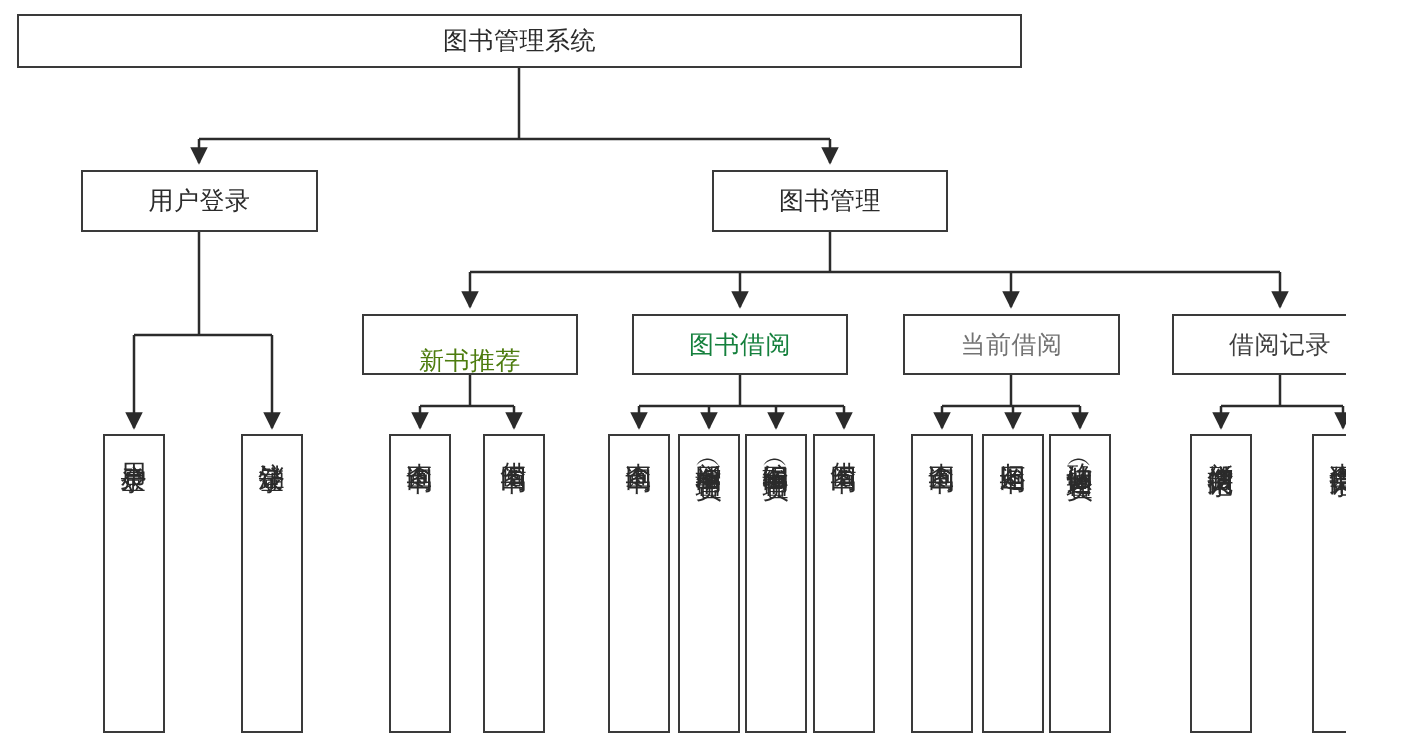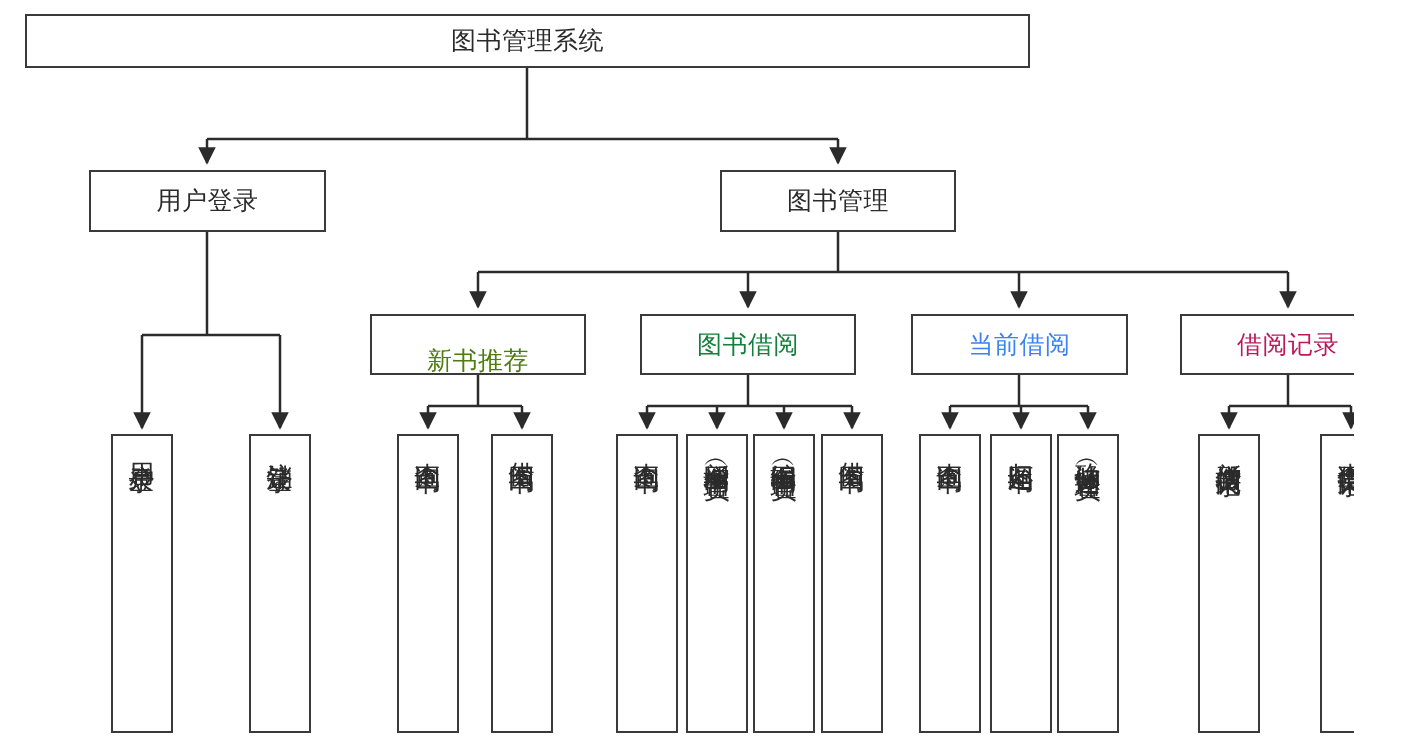--- a/index.html
+++ b/index.html
@@ -9,21 +9,20 @@
   }
   body {
     font-family: "DejaVu Sans", "Liberation Sans", sans-serif;
   }
   #diagram-root {
     position: relative;
     width: 1346px;
     height: 747px;
     background: #ffffff;
     overflow: hidden;
-    margin-left: 8px;
   }
   #connectors {
     position: absolute;
     left: 0;
     top: 0;
     width: 1405px;
     height: 747px;
     pointer-events: none;
   }
   .node {
@@ -132,24 +131,24 @@
   <div class="node horiz" style="left: 712px; top: 170px; width: 236px; height: 62px; border-color: rgb(58, 58, 58); background: rgb(255, 255, 255); color: rgb(43, 43, 43); align-items: center;">
     <span class="label">图书管理</span>
   </div>
 
   <div class="node horiz" style="left: 362px; top: 314px; width: 216px; height: 61px; border-color: rgb(58, 58, 58); background: rgb(255, 255, 255); color: #4d7c0f; align-items: flex-end;">
     <span class="label">新书推荐</span>
   </div>
   <div class="node horiz" style="left: 632px; top: 314px; width: 216px; height: 61px; border-color: rgb(58, 58, 58); background: rgb(255, 255, 255); color: #15803d;">
     <span class="label">图书借阅</span>
   </div>
-  <div class="node horiz" style="left: 903px; top: 314px; width: 217px; height: 61px; border-color: rgb(58, 58, 58); background: rgb(255, 255, 255); color: #3b82f6;">
+  <div class="node horiz" style="left: 903px; top: 314px; width: 217px; height: 61px; border-color: rgb(58, 58, 58); background: rgb(255, 255, 255); color: #737373;">
     <span class="label">当前借阅</span>
   </div>
-  <div class="node horiz" style="left: 1172px; top: 314px; width: 216px; height: 61px; border-color: rgb(58, 58, 58); background: rgb(255, 255, 255); color: #be185d;">
+  <div class="node horiz" style="left: 1172px; top: 314px; width: 216px; height: 61px; border-color: rgb(58, 58, 58); background: rgb(255, 255, 255); color: #404040;">
     <span class="label">借阅记录</span>
   </div>
 
   <div class="node vert" style="left: 103px; top: 434px; width: 62px; height: 299px; border-color: rgb(58, 58, 58); background: rgb(255, 255, 255); color: rgb(43, 43, 43);">
     <span class="label">用户登录</span>
   </div>
   <div class="node vert" style="left: 241px; top: 434px; width: 62px; height: 299px; border-color: rgb(58, 58, 58); background: rgb(255, 255, 255); color: rgb(43, 43, 43);">
     <span class="label">注销登录</span>
   </div>
   <div class="node vert" style="left: 389px; top: 434px; width: 62px; height: 299px; border-color: rgb(58, 58, 58); background: rgb(255, 255, 255); color: rgb(43, 43, 43);">

